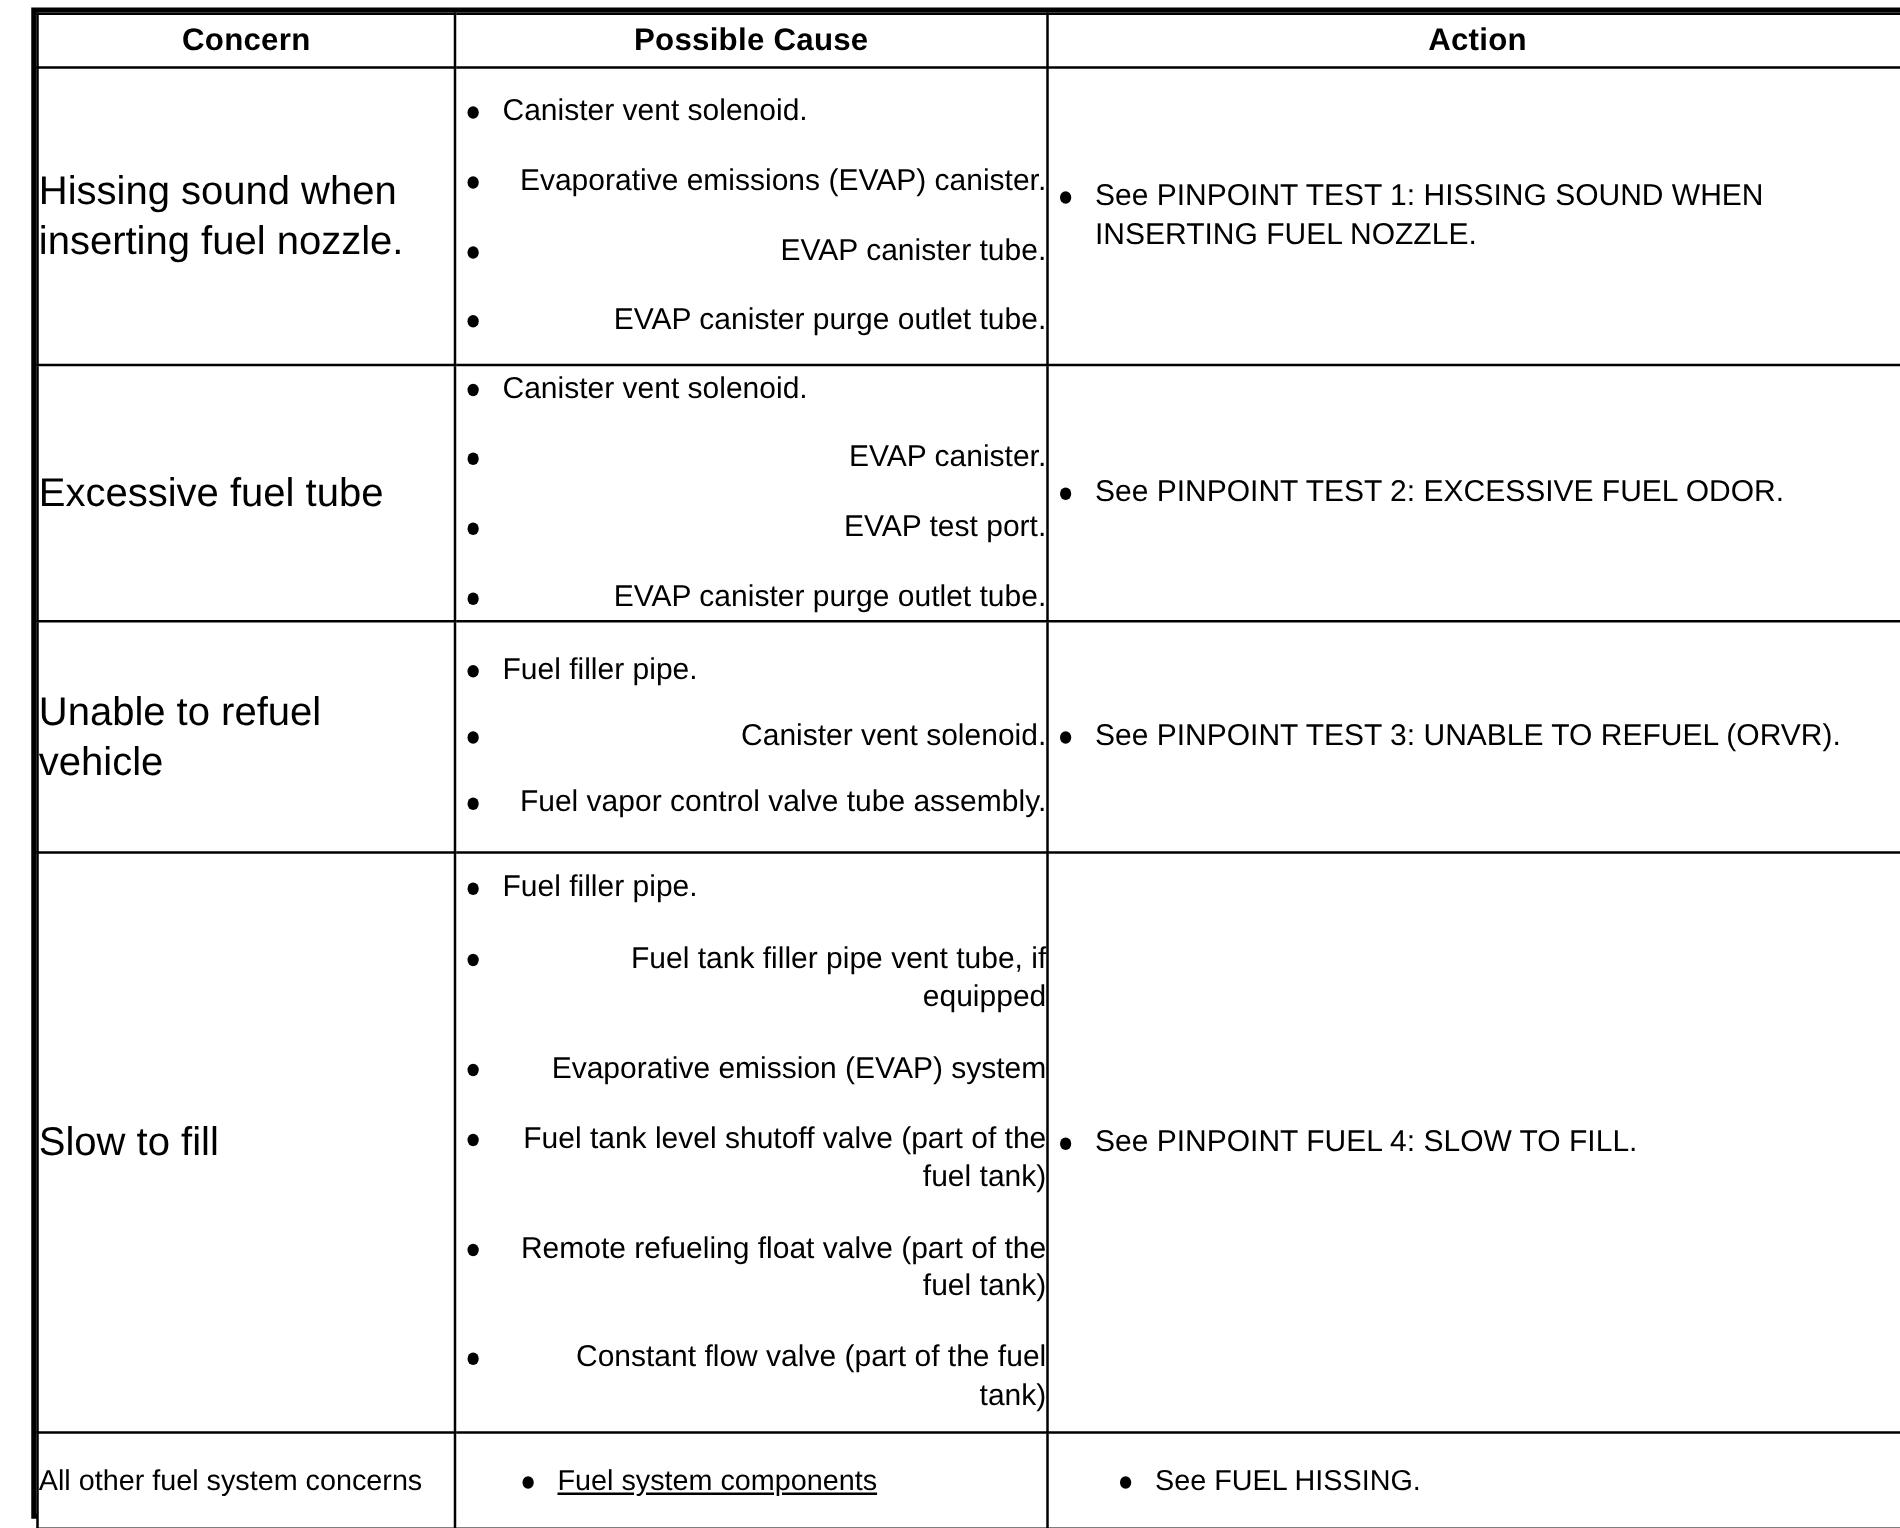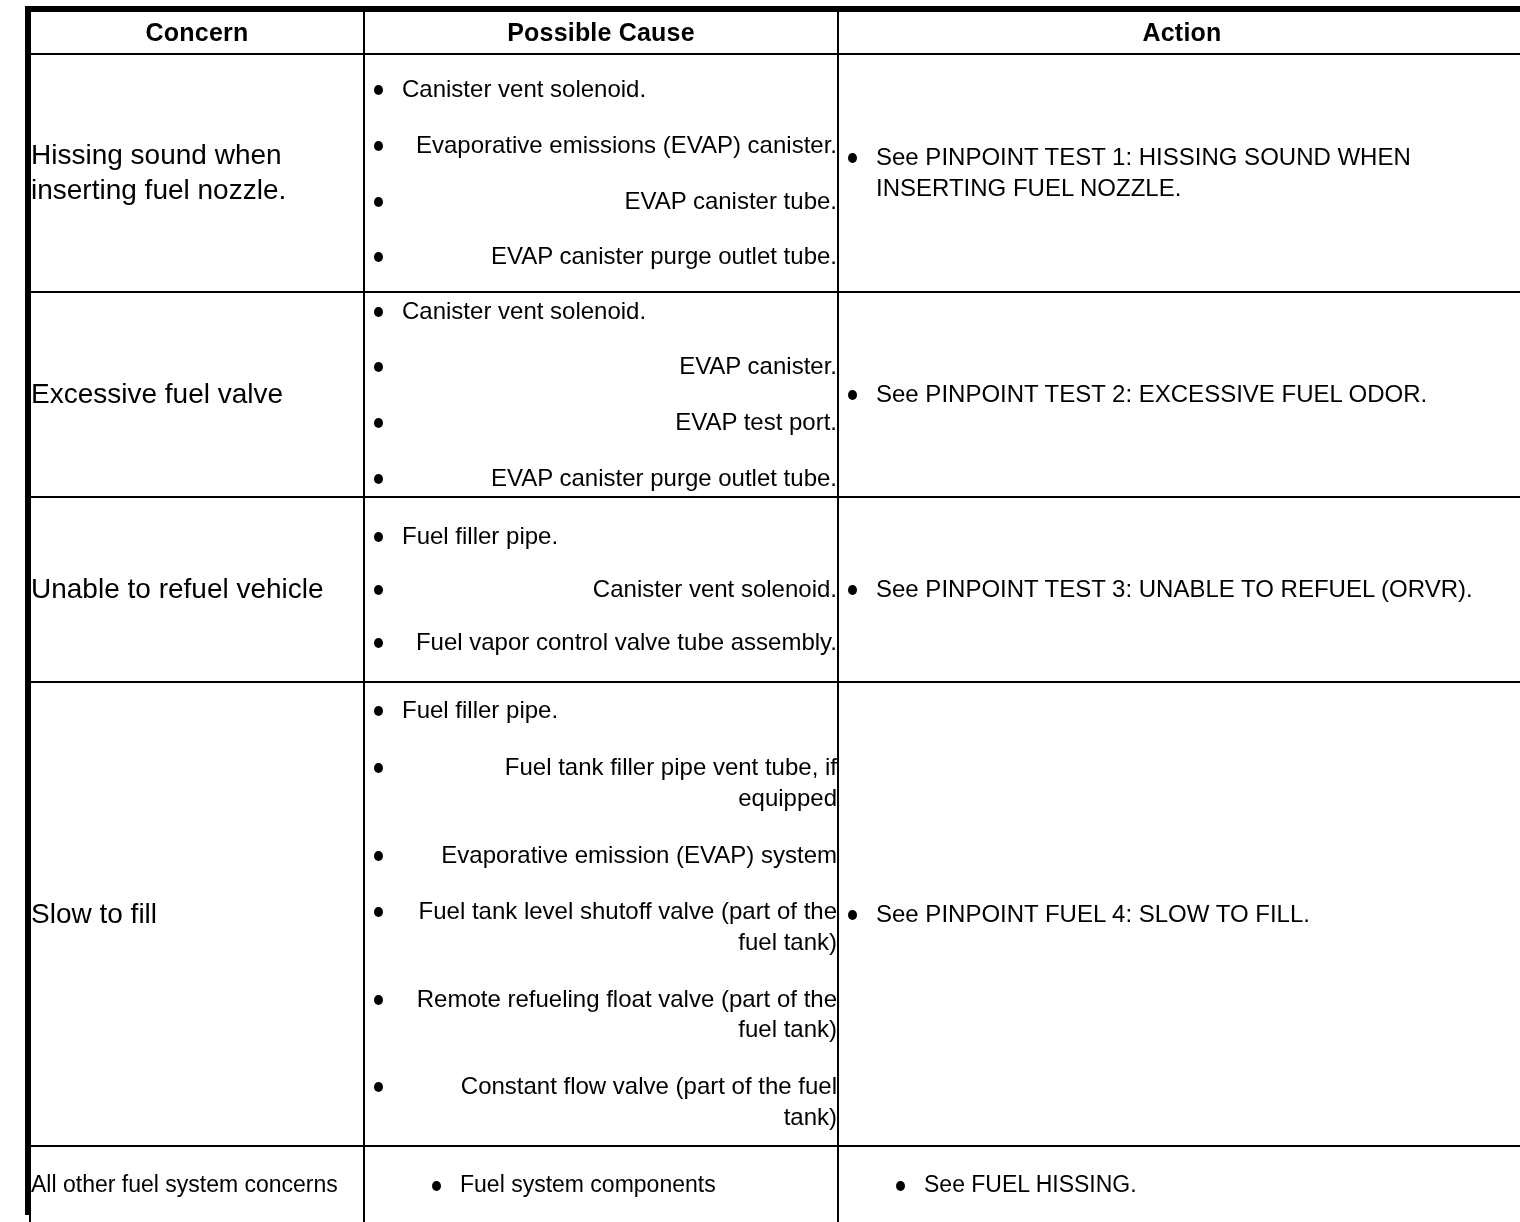--- a/index.html
+++ b/index.html
@@ -48,21 +48,21 @@
     height: 41px;
     text-align: center;
     font-size: 25px;
     font-weight: bold;
     letter-spacing: 0.2px;
     vertical-align: middle;
   }
 
   .concern-cell {
     padding: 4px 6px 4px 8px;
-    font-size: 28px;
+    font-size: 32px;
     line-height: 1.24;
     vertical-align: middle;
     text-align: left;
   }
 
   .bullets {
     list-style: none;
     margin: 0;
     padding: 0;
   }
@@ -96,21 +96,21 @@
 
   
   tr.row-hissing .cause-cell .bullets li + li { margin-top: 25px; }
   tr.row-odor .cause-cell .bullets li + li { margin-top: 25px; }
   tr.row-refuel .cause-cell .bullets li + li { margin-top: 22px; }
   tr.row-slow .cause-cell .bullets li + li { margin-top: 26px; }
 
   
   tr.row-other .concern-cell { font-size: 23px; line-height: 1.28; }
   tr.row-other .bullets li { font-size: 23px; }
-  tr.row-other .cause-cell { padding-left: 58px; }
+  tr.row-other .cause-cell { padding-left: 44px; text-decoration: underline; }
   tr.row-other .action-cell { padding-left: 48px; }
 
   .row-h-hissing { height: 238px; }
   .row-h-odor    { height: 205px; }
   .row-h-refuel  { height: 185px; }
   .row-h-slow    { height: 464px; }
   .row-h-other   { height: 77px; }
 </style>
 </head>
 <body>
@@ -142,21 +142,21 @@
           </ul>
         </td>
         <td class="action-cell">
           <ul class="bullets">
             <li><span class="bullet-dot"></span><span>See PINPOINT TEST 1: HISSING SOUND WHEN INSERTING FUEL NOZZLE.</span></li>
           </ul>
         </td>
       </tr>
 
       <tr class="row-odor row-h-odor">
-        <td class="concern-cell">Excessive fuel valve</td>
+        <td class="concern-cell">Excessive fuel tube</td>
         <td class="cause-cell">
           <ul class="bullets">
             <li><span class="bullet-dot"></span><span>Canister vent solenoid.</span></li>
             <li><span class="bullet-dot"></span><span>EVAP canister.</span></li>
             <li><span class="bullet-dot"></span><span>EVAP test port.</span></li>
             <li><span class="bullet-dot"></span><span>EVAP canister purge outlet tube.</span></li>
           </ul>
         </td>
         <td class="action-cell">
           <ul class="bullets">

